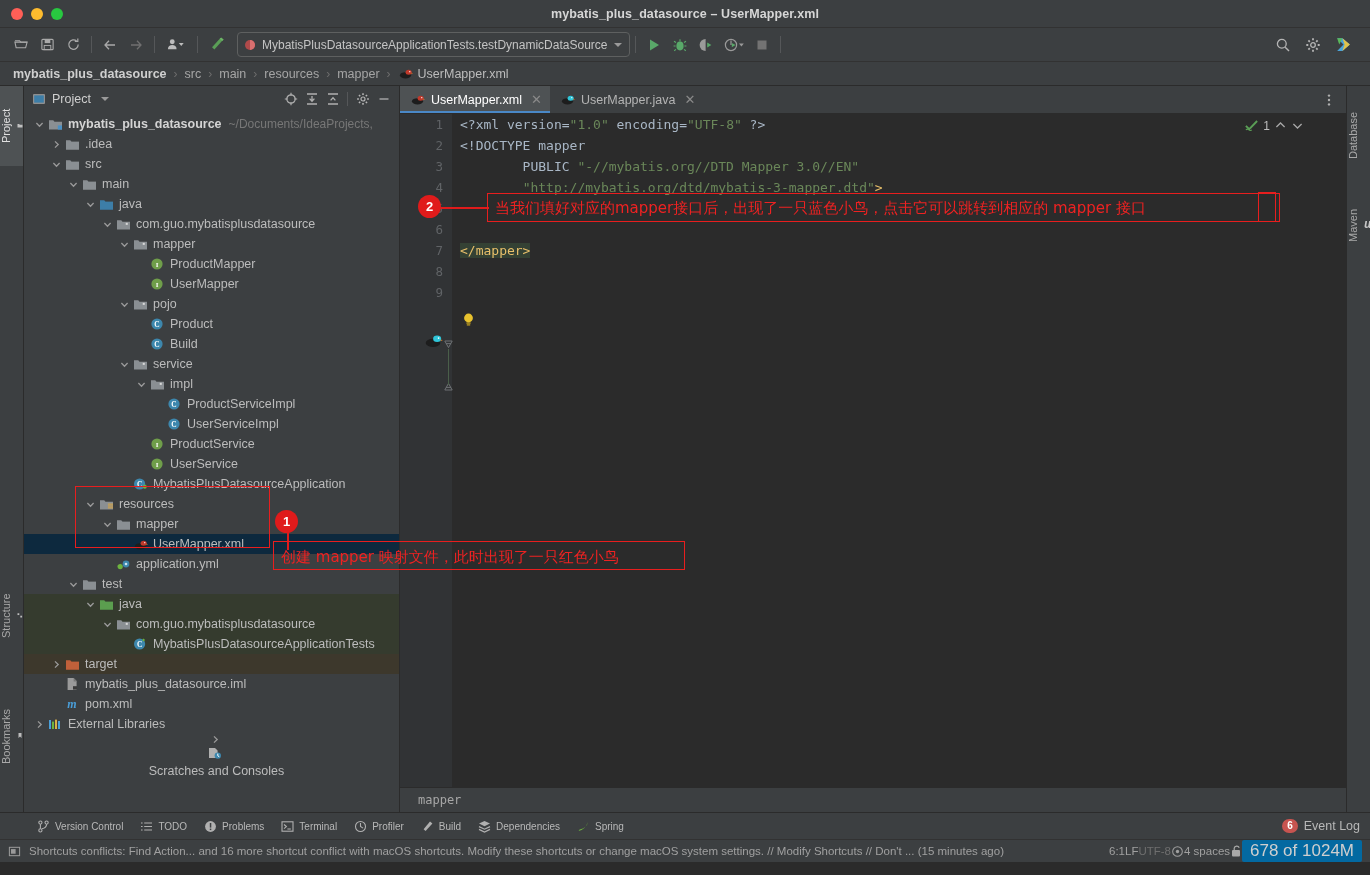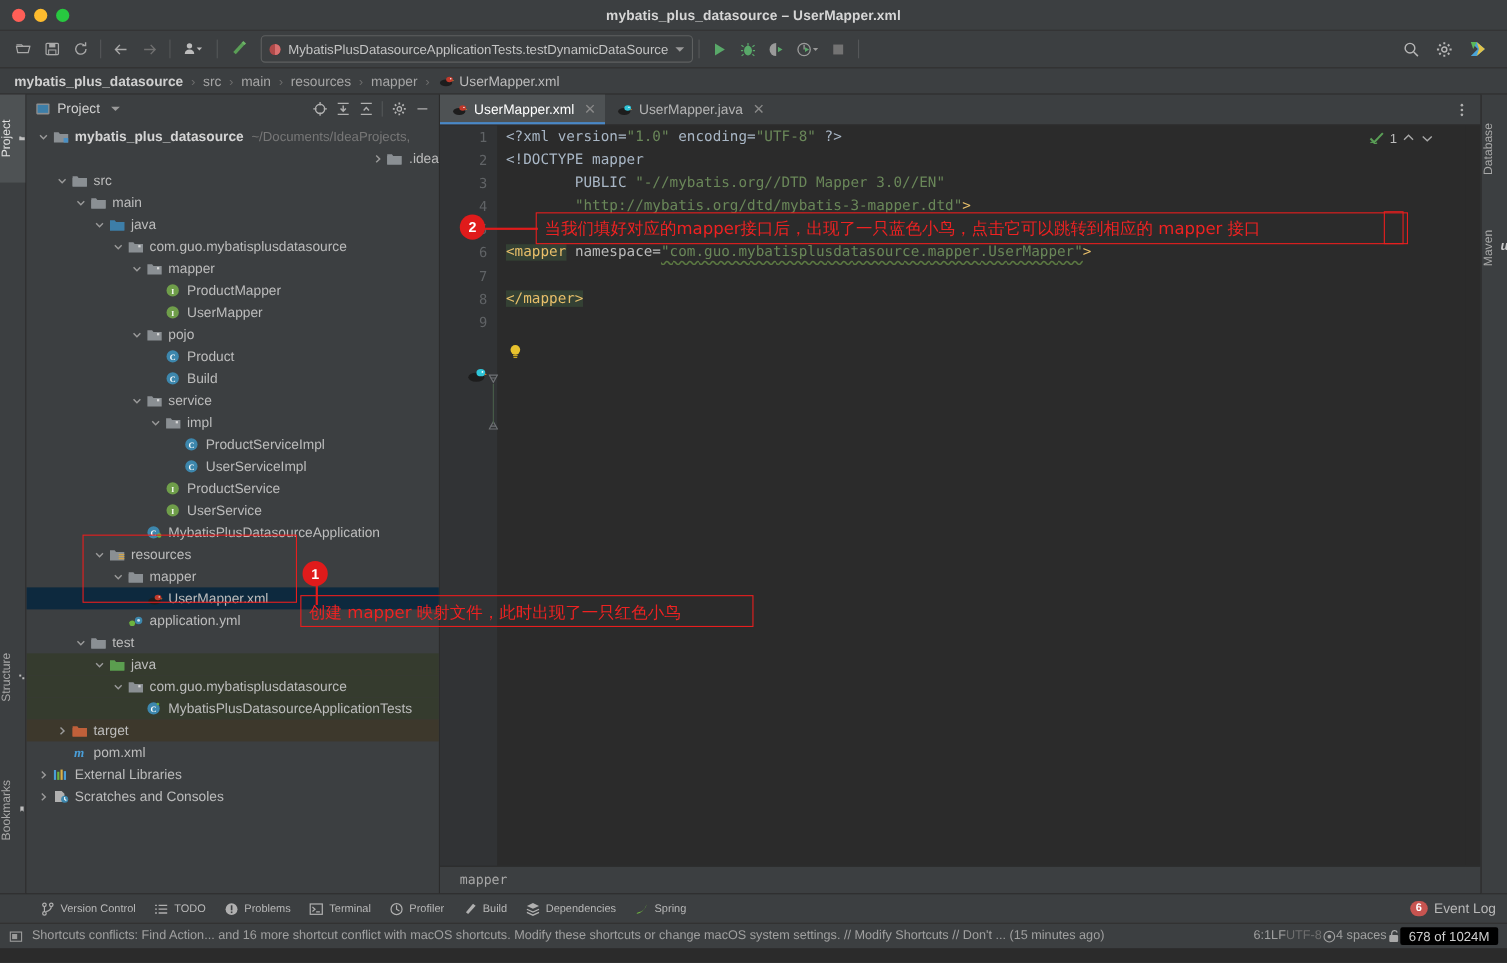--- a/index.html
+++ b/index.html
@@ -124,21 +124,21 @@
          border-top:1px solid #2b2b2b;}
   .tw{display:flex;align-items:center;gap:5px;font-size:10px;color:#b8b8b8;padding:2px 7px;border-radius:3px;}
   .tw-right{margin-left:auto;display:flex;align-items:center;gap:6px;padding-right:10px;}
   .badge{background:#c75450;color:#fff;border-radius:8px;font-size:10px;padding:0px 5px;
          line-height:14px;height:14px;display:inline-block;font-weight:bold;}
 
   
   .status{height:22px;background:#3c3f41;display:flex;align-items:center;padding-left:8px;gap:8px;
           font-size:11.5px;color:#a0a0a0;border-top:1px solid #323232;}
   .st-right{margin-left:auto;display:flex;align-items:center;padding-right:8px;}
-  .memw{background:#000000;color:#cfcfcf;font-size:12px;padding:1px 8px;border-radius:2px;}
+  .memw{background:#0369a1;color:#cfcfcf;font-size:17px;padding:1px 8px;border-radius:2px;}
 
   
   .ann-box{position:absolute;border:1.6px solid #e81e1e;box-sizing:border-box;pointer-events:none;}
   .ann-text{position:absolute;color:#ee2222;font-size:15px;white-space:nowrap;
             font-family:"DejaVu Sans","Liberation Sans",sans-serif;}
   .ann-num{position:absolute;width:23px;height:23px;border-radius:50%;background:#e01b1b;color:#fff;
            font-size:13px;font-weight:bold;display:flex;align-items:center;justify-content:center;}
   .ann-line{position:absolute;background:#e01b1b;}
 
   .wm{position:absolute;font-size:11px;color:#9a9a9a;opacity:.85;white-space:nowrap;}
@@ -370,21 +370,21 @@
             </span>
             <span class="ico">
               <svg width="15" height="13" viewBox="0 0 16 14">
                 <path d="M1 2.4h4.6l1.3 1.7H15v8.3H1z" fill="#8a8f93"></path>
                 <rect x="10.5" y="8" width="4.5" height="4.5" fill="#4a90c4"></rect>
               </svg>
             </span>
             <span class="lbl">mybatis_plus_datasource</span>
             <span class="sub">~/Documents/IdeaProjects,</span>
           </div>
-          <div class="row" style="padding-left: 27px; justify-content: flex-end;">
+          <div class="row" style="padding-left: 27px;">
             <span class="arrow">
               <svg width="9" height="9" viewBox="0 0 9 9">
                 <path d="M3 1.4 6.2 4.5 3 7.6" stroke="#9a9a9a" stroke-width="1.3" fill="none"></path>
               </svg>
             </span>
             <span class="ico">
               <svg width="15" height="13" viewBox="0 0 16 14">
                 <path d="M1 2.4h4.6l1.3 1.7H15v8.3H1z" fill="#8a8f93"></path>
                 <path d="M1 4.1h14v8.3H1z" fill="#8a8f93"></path>
               </svg>
@@ -713,20 +713,31 @@
                 <path d="M1 2.4h4.6l1.3 1.7H15v8.3H1z" fill="#c0603a"></path>
                 <path d="M1 4.1h14v8.3H1z" fill="#c0603a"></path>
               </svg>
             </span>
             <span class="lbl">target</span>
           </div>
           <div class="row" style="padding-left: 27px;">
             <span class="arrow"></span>
             <span class="ico">
               <svg width="14" height="14" viewBox="0 0 14 14">
+                <path d="M2.6 1h6l3 3v9h-9z" fill="#9a9a9a"></path>
+                <rect x="8" y="9.2" width="4" height="3.4" fill="#3a3a3a"></rect>
+                <path d="M8.6 1v3.4H12" fill="#777"></path>
+              </svg>
+            </span>
+            <span class="lbl">mybatis_plus_datasource.iml</span>
+          </div>
+          <div class="row" style="padding-left: 27px;">
+            <span class="arrow"></span>
+            <span class="ico">
+              <svg width="14" height="14" viewBox="0 0 14 14">
                 <text x="7" y="11" font-size="12" fill="#4a9ed8" text-anchor="middle" font-family="serif" font-style="italic" font-weight="bold">m</text>
               </svg>
             </span>
             <span class="lbl">pom.xml</span>
           </div>
           <div class="row" style="padding-left: 10px;">
             <span class="arrow">
               <svg width="9" height="9" viewBox="0 0 9 9">
                 <path d="M3 1.4 6.2 4.5 3 7.6" stroke="#9a9a9a" stroke-width="1.3" fill="none"></path>
               </svg>
@@ -734,21 +745,21 @@
             <span class="ico">
               <svg width="14" height="13" viewBox="0 0 14 13">
                 <rect x="1" y="2" width="2" height="9" fill="#4a9ed8"></rect>
                 <rect x="4" y="3.6" width="2" height="7.4" fill="#6db33f"></rect>
                 <rect x="7" y="1.6" width="2" height="9.4" fill="#d8b04a"></rect>
                 <rect x="10" y="3" width="2" height="8" fill="#4a9ed8"></rect>
               </svg>
             </span>
             <span class="lbl">External Libraries</span>
           </div>
-          <div class="row" style="padding-left: 10px;">
+          <div class="row" style="padding-left: 10px; flex-direction: column;">
             <span class="arrow">
               <svg width="9" height="9" viewBox="0 0 9 9">
                 <path d="M3 1.4 6.2 4.5 3 7.6" stroke="#9a9a9a" stroke-width="1.3" fill="none"></path>
               </svg>
             </span>
             <span class="ico">
               <svg width="15" height="14" viewBox="0 0 15 14">
                 <path d="M2 2h6l2.6 2.6V12H2z" fill="#b0b0b0"></path>
                 <circle cx="10.8" cy="9.6" r="3.2" fill="#3d87ad"></circle>
                 <path d="M10.8 7.6v2.2l1.5 1" stroke="#fff" stroke-width="1" fill="none"></path>
@@ -804,21 +815,20 @@
               <div class="gline">7</div>
               <div class="gline">8</div>
               <div class="gline">9</div>
             </div>
           <div class="code" id="code">
               <div class="cl"><span class="t-plain">&lt;?xml version=</span><span class="t-str">"1.0"</span><span class="t-plain"> encoding=</span><span class="t-str">"UTF-8"</span><span class="t-plain"> ?&gt;</span></div>
               <div class="cl"><span class="t-plain">&lt;!DOCTYPE mapper</span></div>
               <div class="cl"><span class="t-plain">        PUBLIC </span><span class="t-str">"-//mybatis.org//DTD Mapper 3.0//EN"</span></div>
               <div class="cl"><span class="t-plain">        </span><span class="t-str">"http://mybatis.org/dtd/mybatis-3-mapper.dtd"</span><span class="t-tag">&gt;</span></div>
               <div class="cl"></div>
-              <div class="cl"><span class="hl t-tag">&lt;mapper</span><span class="t-attr"> namespace=</span><span class="t-val underline-wavy">"com.guo.mybatisplusdatasource.mapper.UserMapper"</span><span class="t-tag">&gt;</span></div>
               <div class="cl"></div>
               <div class="cl"><span class="hl t-tag">&lt;/mapper&gt;</span></div>
               <div class="cl"></div>
             </div>
 
           <div style="position:absolute;left:23px;top:218px;">
             <svg width="20" height="17" viewBox="0 0 16 14">
                 <ellipse cx="8" cy="9" rx="6" ry="3.4" fill="#1d1d1d"></ellipse>
                 <ellipse cx="11.4" cy="5.6" rx="3.3" ry="2.7" fill="#2fc5d8"></ellipse>
                 <circle cx="12.6" cy="5" r=".7" fill="#fff"></circle>

